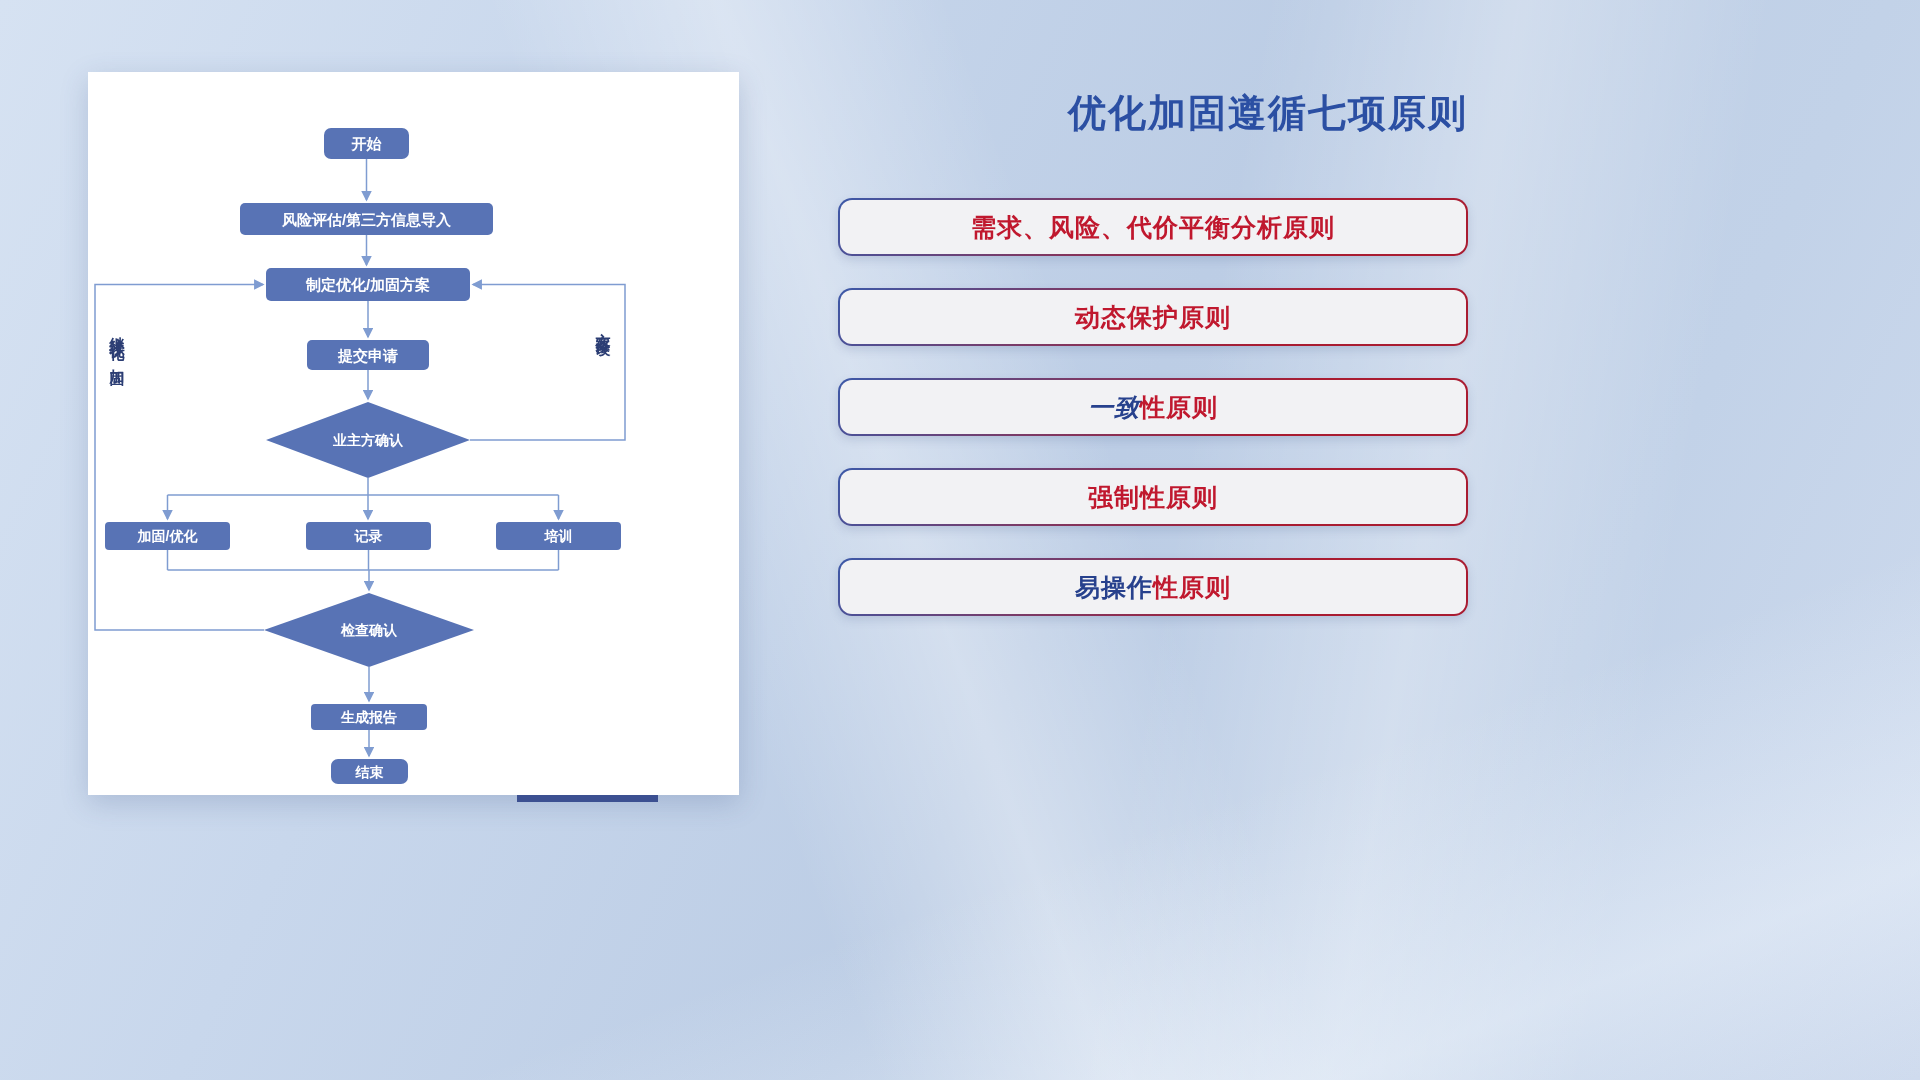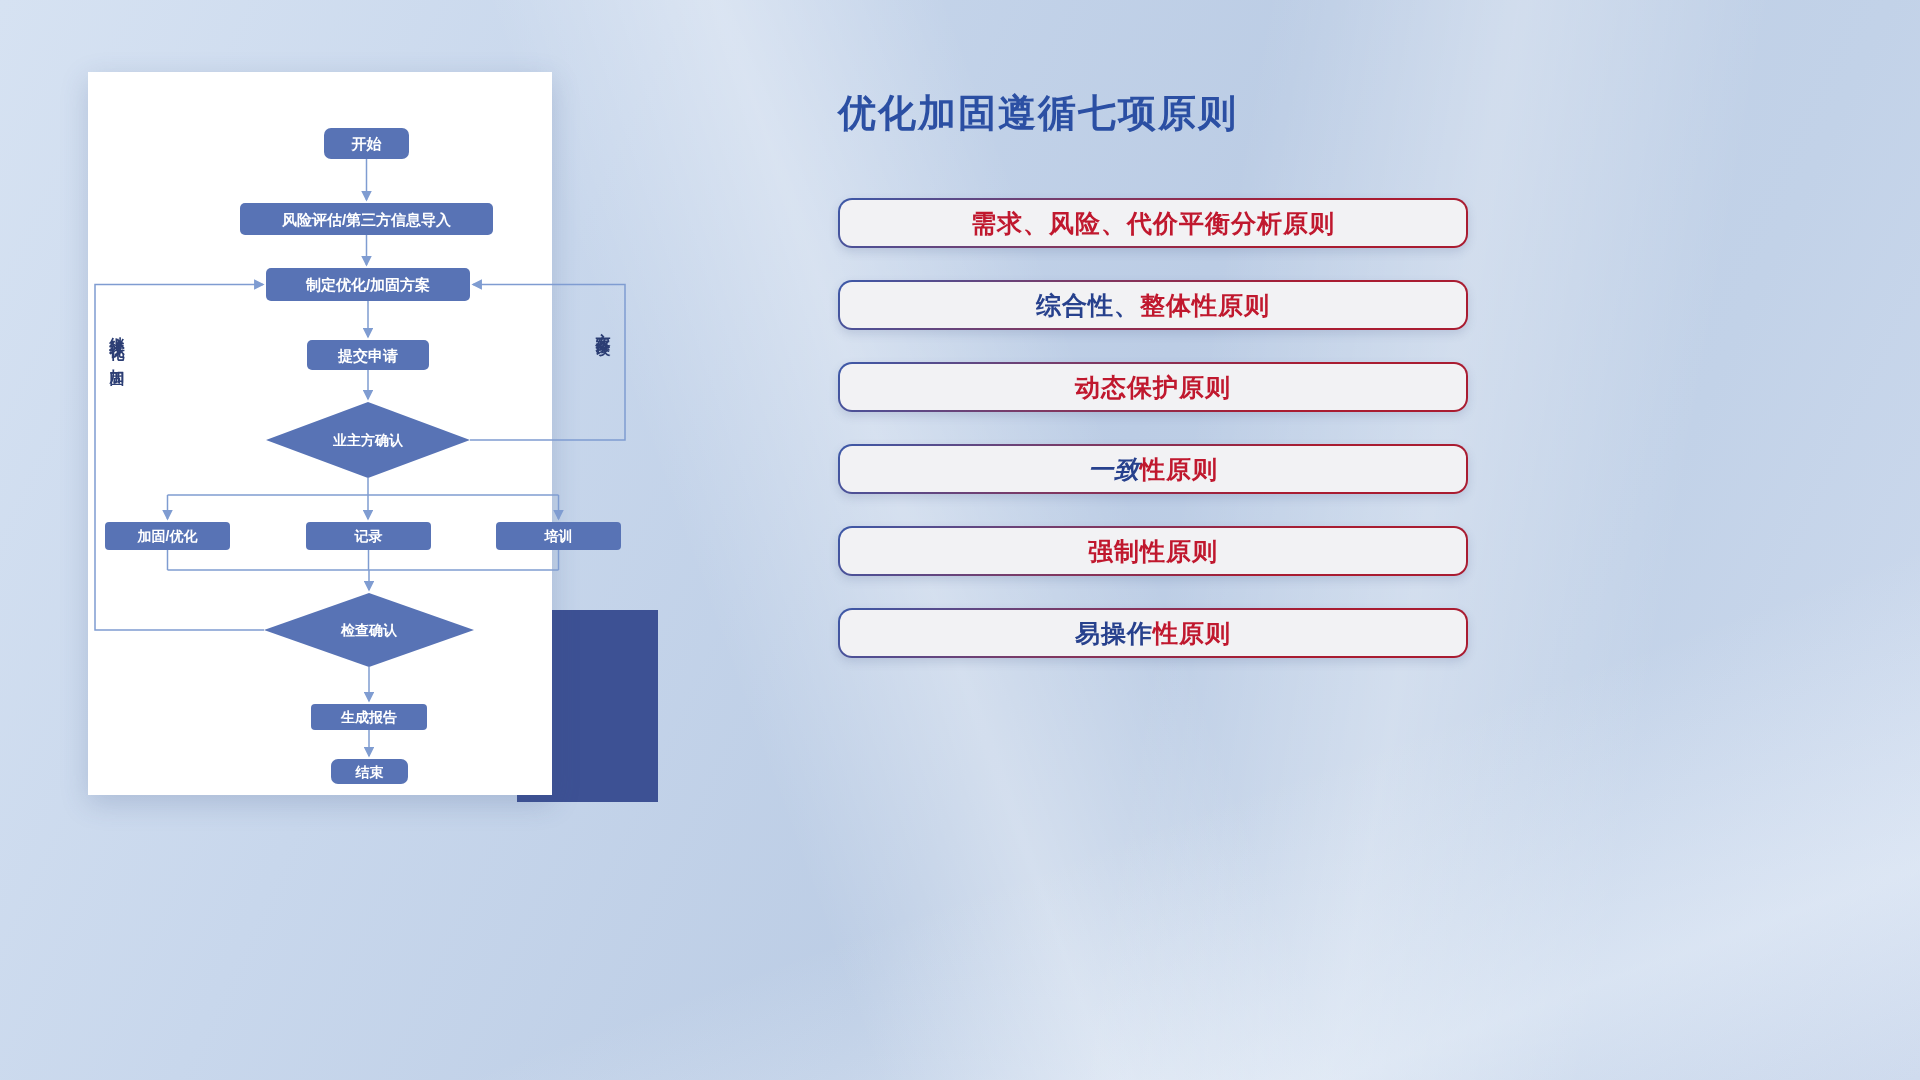--- a/index.html
+++ b/index.html
@@ -12,41 +12,41 @@
   .bg-streak { position:absolute; inset:0; pointer-events:none; }
   .bg-streak.s1 { background:linear-gradient(70deg,rgba(255,255,255,0) 38%,rgba(255,255,255,.35) 48%,rgba(255,255,255,0) 58%); }
   .bg-streak.s2 { background:linear-gradient(100deg,rgba(255,255,255,0) 60%,rgba(255,255,255,.30) 72%,rgba(255,255,255,0) 84%); }
   .bg-streak.s3 { background:linear-gradient(160deg,rgba(255,255,255,0) 70%,rgba(240,246,253,.45) 88%,rgba(255,255,255,0) 100%); }
 
   .card-shadow {
     position:absolute; left:517px; top:610px; width:141px; height:192px;
     background:#3d5194; z-index:1;
   }
   .flow-card {
-    position:absolute; left:88px; top:72px; width:464px; height:723px;
+    position:absolute; left:88px; top:72px; width:651px; height:723px;
     background:#ffffff; z-index:2;
     box-shadow:0 8px 26px rgba(60,80,130,.22);
   }
   .flow-card svg { position:absolute; left:0; top:0; }
   .v-label {
     position:absolute; writing-mode:vertical-rl; text-orientation:upright;
     font-size:15px; font-weight:bold; color:#2c3e74; letter-spacing:3px; line-height:1;
   }
   .v-label.continue { left:22px; top:253px; }
   .v-label.modify  { left:508px; top:248px; }
 
   .page-title {
     position:absolute; left:838px; top:88px; width:630px; z-index:2;
-    text-align:left; font-size:38px; font-weight:bold; color:#2b4fa3; letter-spacing:2px;
+    text-align:right; font-size:38px; font-weight:bold; color:#2b4fa3; letter-spacing:2px;
   }
   .principles {
     position:absolute; left:838px; top:198px; width:630px; z-index:2;
   }
   .pill {
-    height:50px; margin-bottom:32px; border-radius:14px; padding:2px;
+    height:58px; margin-bottom:32px; border-radius:14px; padding:2px;
     background:linear-gradient(135deg,#3c59a8 0%,#7b3a66 35%,#a91c31 70%);
     box-shadow:0 4px 10px rgba(70,90,140,.18);
   }
   .pill-inner {
     height:100%; border-radius:12px; background:#f2f2f4;
     display:flex; align-items:center; justify-content:center;
     font-size:25px; font-weight:600; letter-spacing:1px;
   }
 </style>
 </head>
@@ -147,26 +147,20 @@
 <div class="page-title">优化加固遵循七项原则</div>
 
 <div class="principles">
     <div class="pill">
       <div class="pill-inner">
         <span style="color: rgb(192, 24, 46);">需求、风险、代价平衡分析原则</span>
       </div>
     </div>
     <div class="pill">
       <div class="pill-inner">
-        <span style="color: rgb(39, 65, 141);">综合性、</span>
-        <span style="color: rgb(192, 24, 46);">整体性原则</span>
-      </div>
-    </div>
-    <div class="pill">
-      <div class="pill-inner">
         <span style="color: rgb(192, 24, 46);">动态保护原则</span>
       </div>
     </div>
     <div class="pill">
       <div class="pill-inner">
         <span style="color: rgb(39, 65, 141); font-style: italic;">一致</span>
         <span style="color: rgb(192, 24, 46);">性原则</span>
       </div>
     </div>
     <div class="pill">

